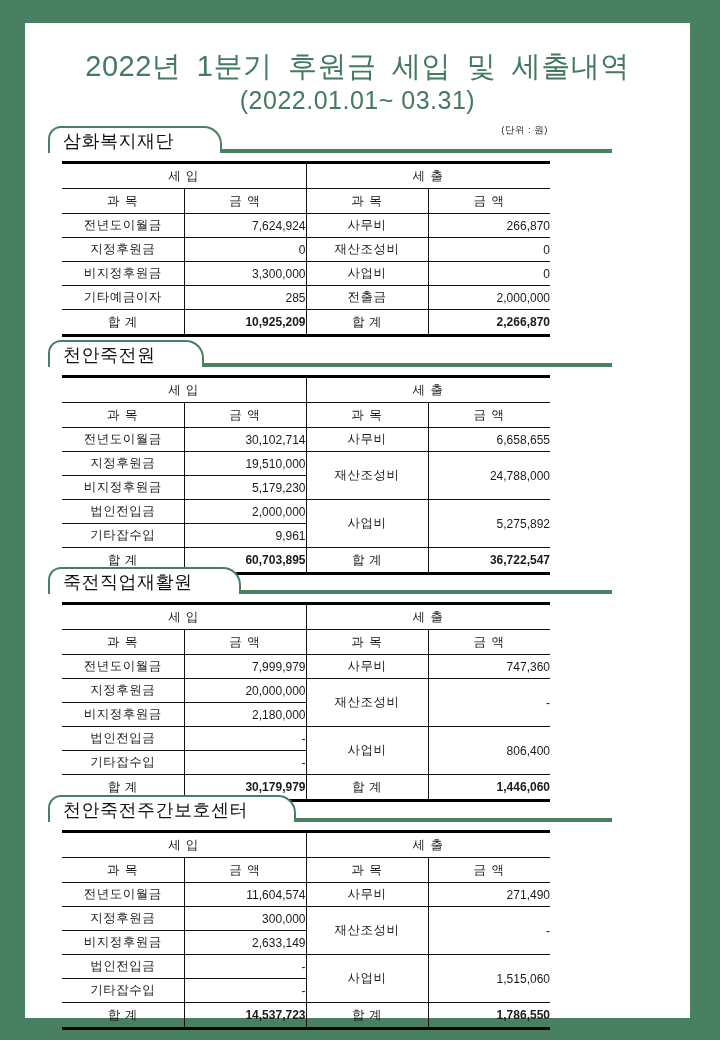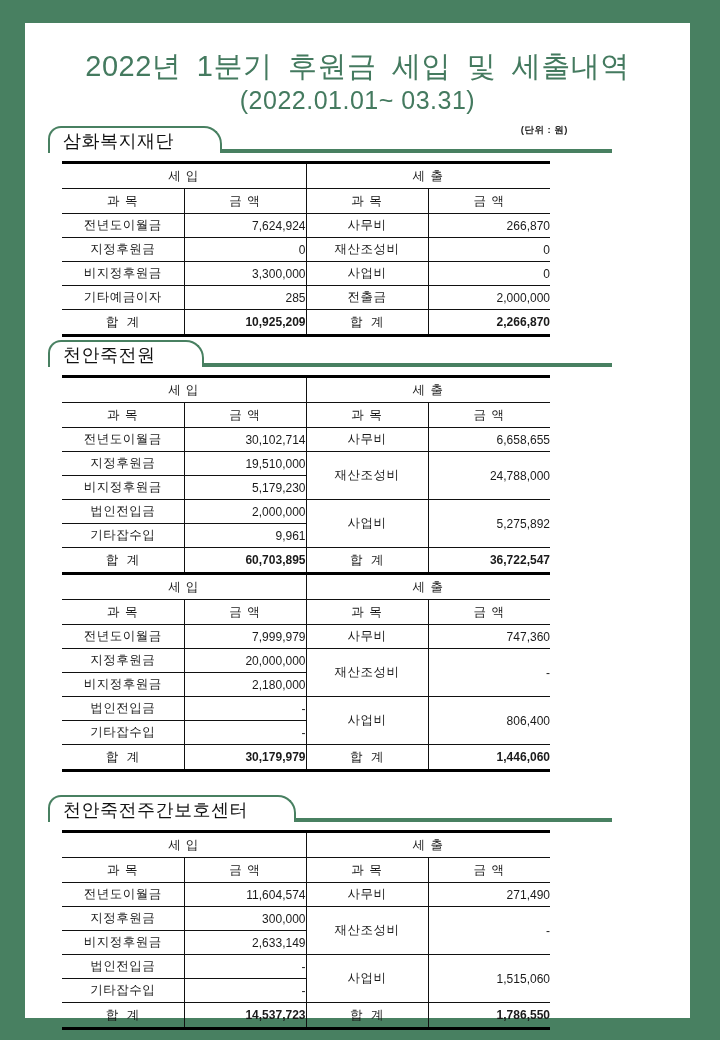--- a/index.html
+++ b/index.html
@@ -39,38 +39,38 @@
     height:27px;box-sizing:border-box;
     border:2.5px solid var(--green);border-bottom:none;
     border-radius:13px 18px 0 0;
     padding:0 46px 0 13px;
     display:flex;align-items:center;
     font-size:18px;letter-spacing:0.5px;color:#111;
     background:#fff;white-space:nowrap;
   }
   .hline{flex:1;height:4px;background:var(--green);}
   .unit-note{
-    position:absolute;right:44px;top:1px;
-    font-size:9.5px;color:#222;letter-spacing:0.5px;font-weight:bold;
+    position:absolute;right:64px;top:1px;
+    font-size:9.5px;color:#222;letter-spacing:0.5px;
   }
   table.ledger{
     border-collapse:collapse;table-layout:fixed;
     margin:8px 0 0 37px;width:488px;
     border-top:3px solid #000;border-bottom:3px solid #000;
     font-size:12.5px;
   }
   table.ledger col{width:25%;}
   table.ledger th,table.ledger td{
     border-bottom:1px solid var(--line);
     font-weight:400;padding:0;height:23px;
     overflow:hidden;white-space:nowrap;
   }
   table.ledger thead th{height:24px;text-align:center;letter-spacing:1px;}
   th.group-income{border-right:1px solid var(--line);font-family:Liberation Serif, serif;}
-  td.cat{text-align:center;border-right:1px solid var(--line);letter-spacing:0.5px;font-family:Liberation Mono, monospace;}
+  td.cat{text-align:center;border-right:1px solid var(--line);letter-spacing:0.5px;}
   td.amt{text-align:right;padding-right:9px;font-size:12px;}
   td.amt.inner{border-right:1px solid var(--line);padding-left:16px;}
   th.colhead{border-right:1px solid var(--line);}
   th.colhead.last{border-right:none;}
   tr.total-row td{height:24px;}
   tr.total-row td.amt{font-weight:700;}
 </style>
 </head>
 <body>
 
@@ -195,20 +195,26 @@
             <tr class="total-row">
               <td class="cat">합 계</td>
               <td class="amt inner">60,703,895</td>
               <td class="cat">합 계</td>
               <td class="amt">36,722,547</td>
             </tr>
           </tbody>
         </table>
       </div>
       <div class="section" style="top: 541px;">
+        <div class="sec-header">
+          <div class="tab">
+            <span>죽전직업재활원</span>
+          </div>
+          <div class="hline"></div>
+        </div>
         <table class="ledger">
           <colgroup>
             <col>
             <col>
             <col>
             <col>
           </colgroup>
           <thead>
             <tr>
               <th class="group-income" colspan="2">세 입</th>

